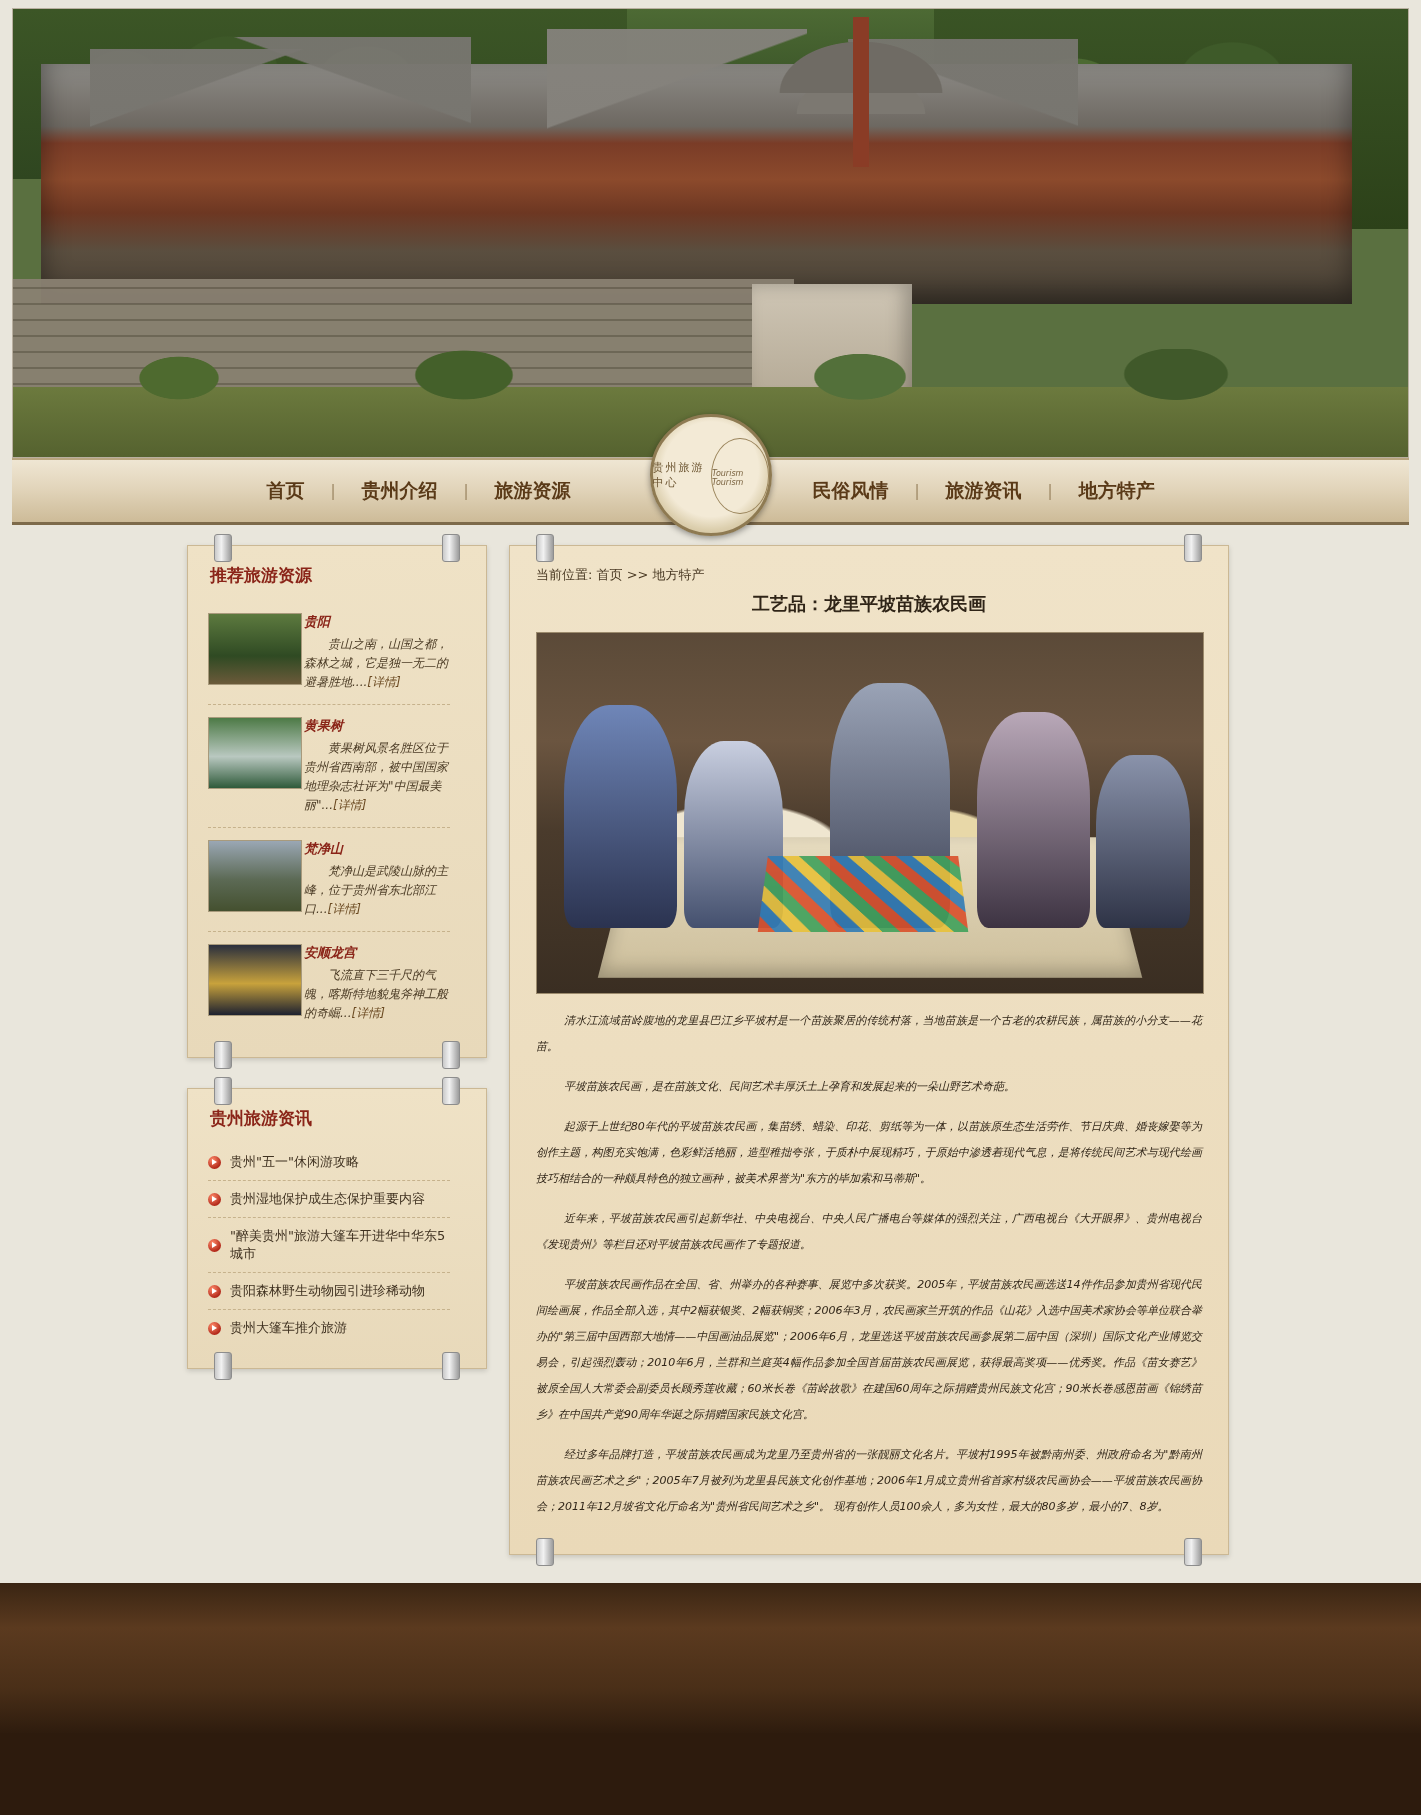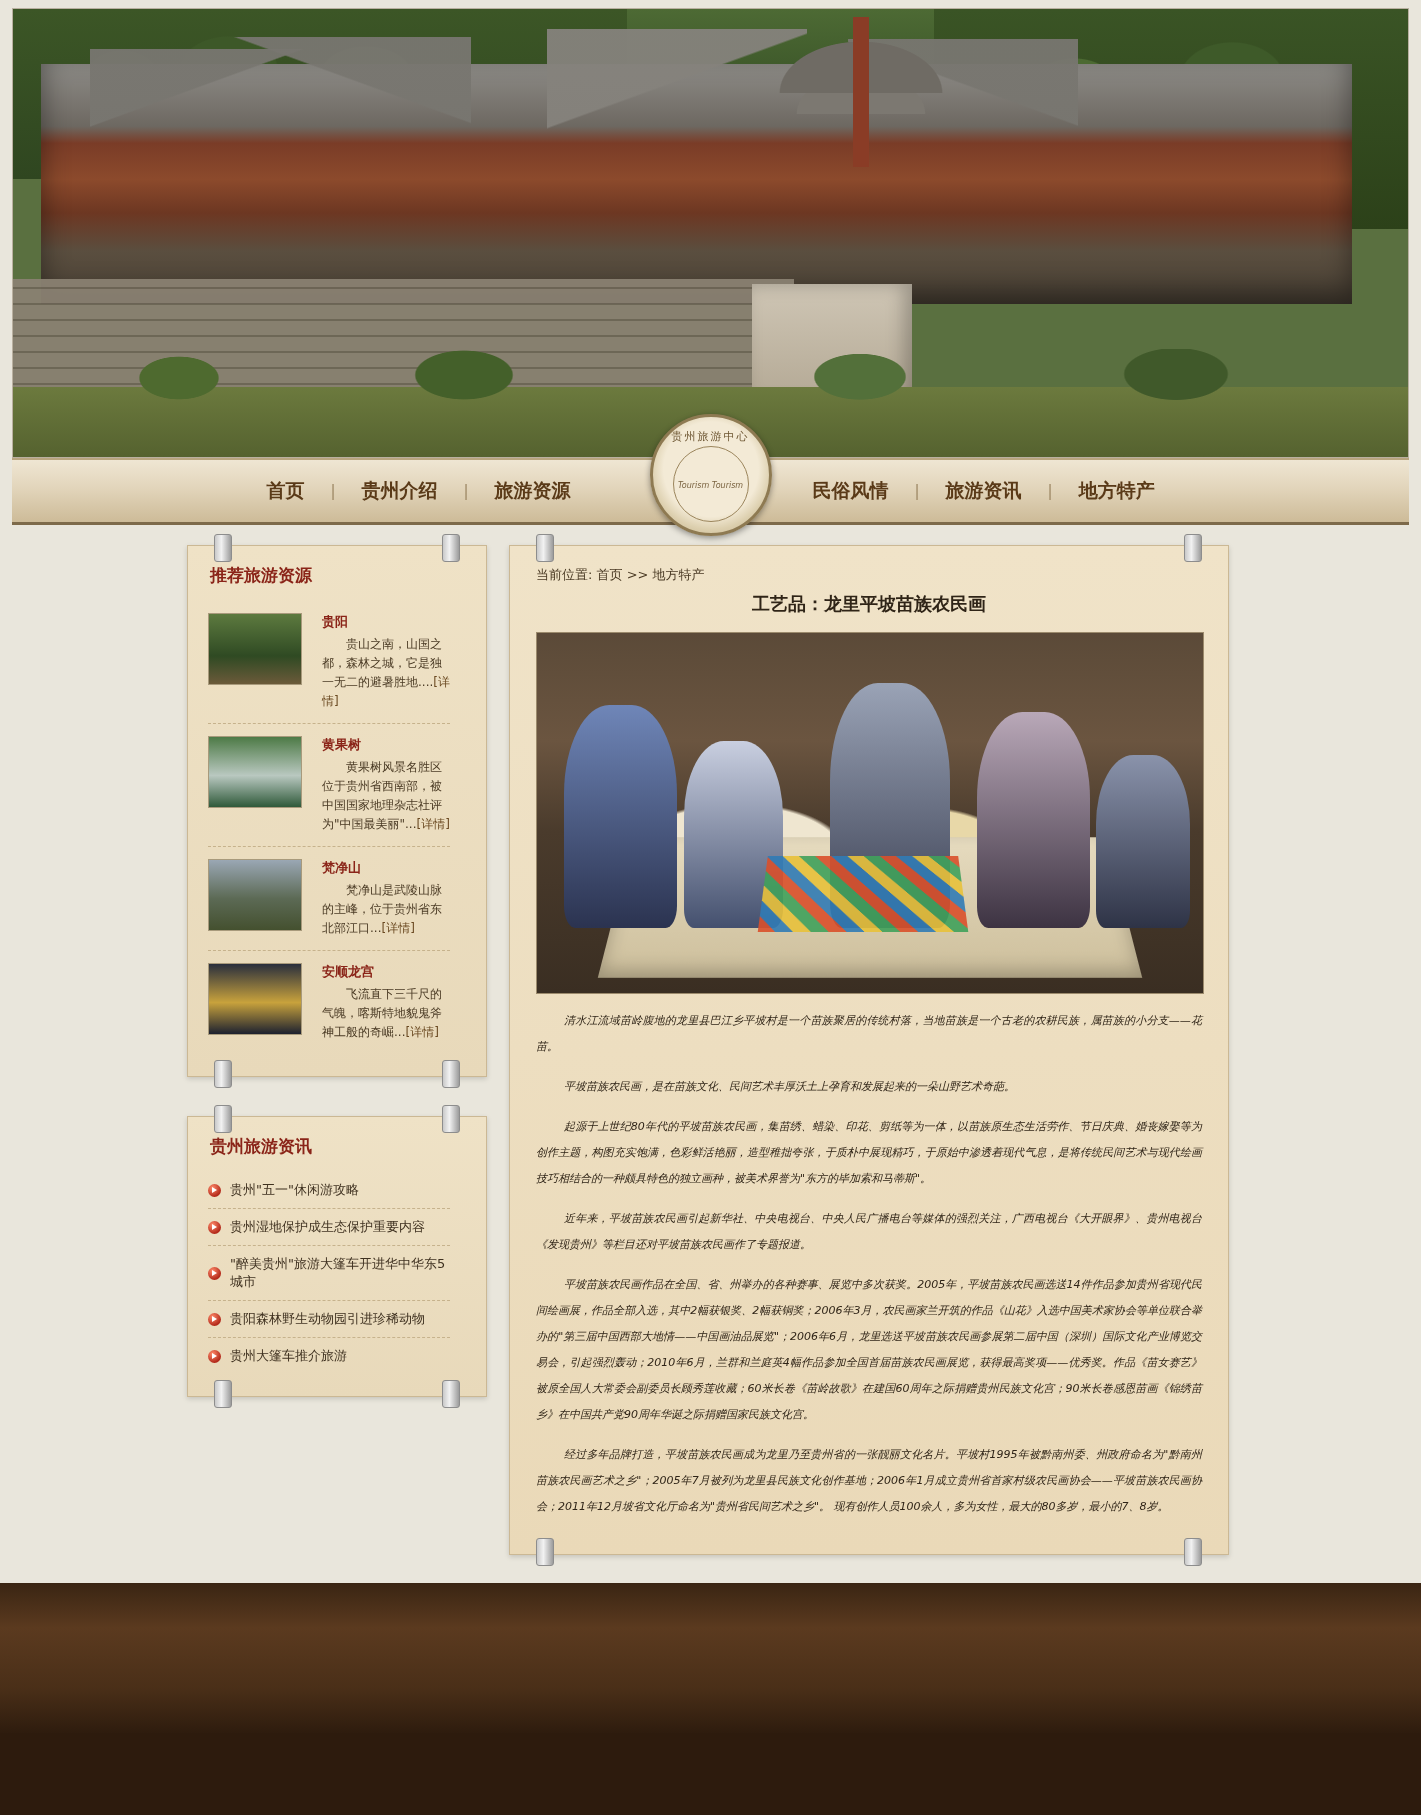--- a/index.html
+++ b/index.html
@@ -100,21 +100,21 @@
     padding:0 26px;cursor:pointer;white-space:nowrap;
   }
   .navsep{color:#9d8763;font-size:15px;}
   .navgap{width:190px;}
   .emblem{
     position:absolute;left:50%;top:-46px;transform:translateX(-50%);
     width:116px;height:116px;border-radius:50%;
     background:radial-gradient(circle at 50% 45%,#f3ead6 0 55%,#dccfae 70%,#b9a47c 100%);
     border:3px solid #8e7a52;
     box-shadow:0 2px 6px rgba(0,0,0,.4);
-    display:flex;flex-direction:column;align-items:center;justify-content:center;
+    display:flex;flex-direction:row;align-items:center;justify-content:center;
     text-align:left;
   }
   .emblem .cn{font-size:11px;color:#6b5430;letter-spacing:2px;}
   .emblem .ring{
     width:74px;height:74px;border-radius:50%;border:1px solid #9b855c;
     display:flex;align-items:center;justify-content:center;flex-direction:column;
     margin-top:2px;
   }
   .emblem .en{font-size:8px;color:#7a6340;font-style:italic;margin-top:4px;}
 
@@ -126,39 +126,39 @@
   }
   .left-col{width:300px;flex:0 0 300px;margin-left:175px;}
   .right-col{flex:1;margin-right:180px;}
 
   .panel{
     position:relative;
     background:linear-gradient(180deg,#efe2c6 0%,#e8d9ba 100%);
     border:1px solid #cbb894;
     box-shadow:0 2px 5px rgba(0,0,0,.15);
     padding:18px 36px 22px 20px;
-    margin-bottom:39px;
+    margin-bottom:30px;
   }
   .clip{
     position:absolute;width:16px;height:26px;
     background:linear-gradient(90deg,#c9c9c9,#f2f2f2 40%,#9c9c9c);
     border:1px solid #8d8d8d;border-radius:3px;
   }
   .clip.tl{left:26px;top:-12px;}
   .clip.tr{right:26px;top:-12px;}
   .clip.bl{left:26px;bottom:-12px;}
   .clip.br{right:26px;bottom:-12px;}
 
   .panel-title{
     color:#8a2418;font-size:17px;font-weight:bold;margin:0 0 14px 2px;
   }
 
   
   .rec-item{
-    display:flex;gap:20px;padding:12px 0;border-bottom:1px dashed #c6b28c;
+    display:flex;gap:2px;padding:12px 0;border-bottom:1px dashed #c6b28c;font-style:italic;
   }
   .rec-item:last-child{border-bottom:none;}
   .rec-thumb{
     width:92px;height:70px;flex:0 0 92px;border:1px solid #a89madeup;
     border:1px solid #a89a7c;
   }
   .t1{background:linear-gradient(180deg,#5d7a3f,#2f4a23 60%,#6b5a3a);}
   .t2{background:linear-gradient(180deg,#4d7a46,#b9c8c0 55%,#2f5a3a);}
   .t3{background:linear-gradient(180deg,#c0522a,#7a2f18 60%,#3a2016);}
   .t4{background:linear-gradient(180deg,#9aa7b4,#5c6a55 55%,#44502f);}

